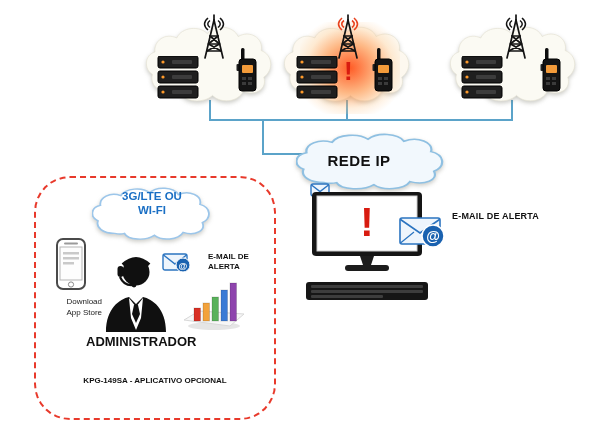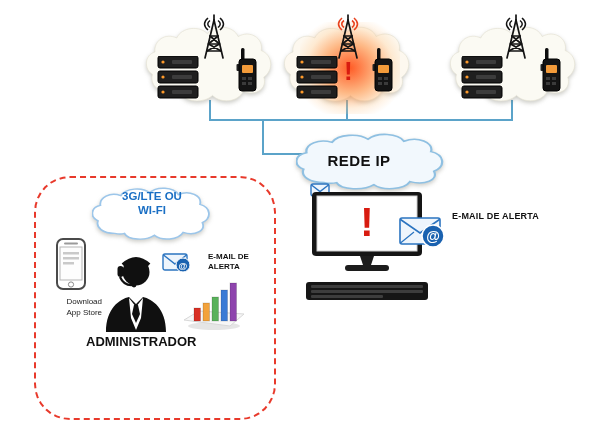--- a/index.html
+++ b/index.html
@@ -249,13 +249,14 @@
   <ellipse cx="32" cy="48" rx="26" ry="4" fill="rgba(0,0,0,0.10)"></ellipse>
   <polygon points="2,42 17,33 62,36 48,48" fill="#f7f7f7" stroke="#d8d8d8"></polygon>
   <rect x="12" y="30" width="6.5" height="13" fill="#d93025" stroke="rgba(0,0,0,.15)"></rect>
   <rect x="21" y="25" width="6.5" height="18" fill="#f2a23c" stroke="rgba(0,0,0,.15)"></rect>
   <rect x="30" y="19" width="6.5" height="24" fill="#59b25b" stroke="rgba(0,0,0,.15)"></rect>
   <rect x="39" y="12" width="6.5" height="31" fill="#3a7bd5" stroke="rgba(0,0,0,.15)"></rect>
   <rect x="48" y="5" width="6.5" height="38" fill="#8e44ad" stroke="rgba(0,0,0,.15)"></rect>
 </svg>
 
 <div class="footer" style="left:40px;top:376px;width:230px">
+  <div>KPG-149SA - APLICATIVO OPCIONAL</div>
 </div>
 
 </body></html>

